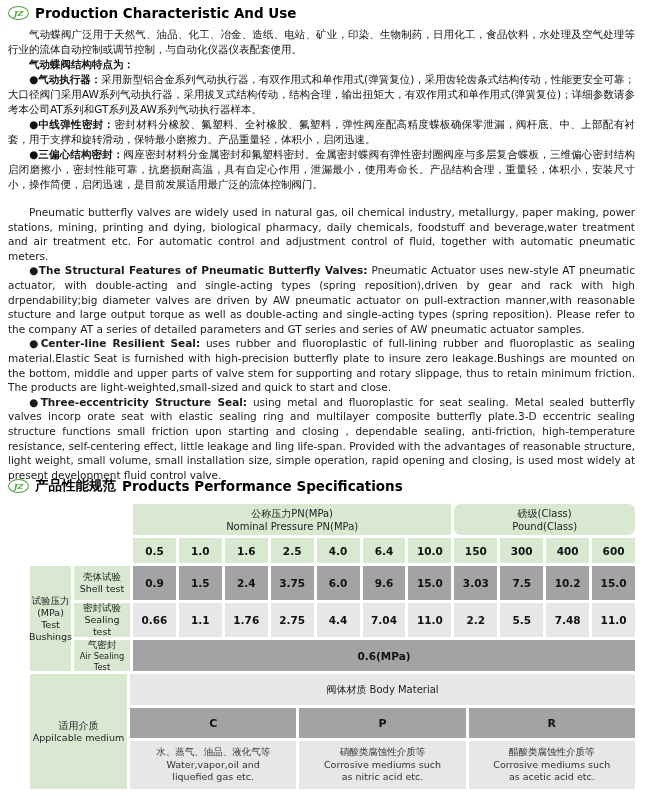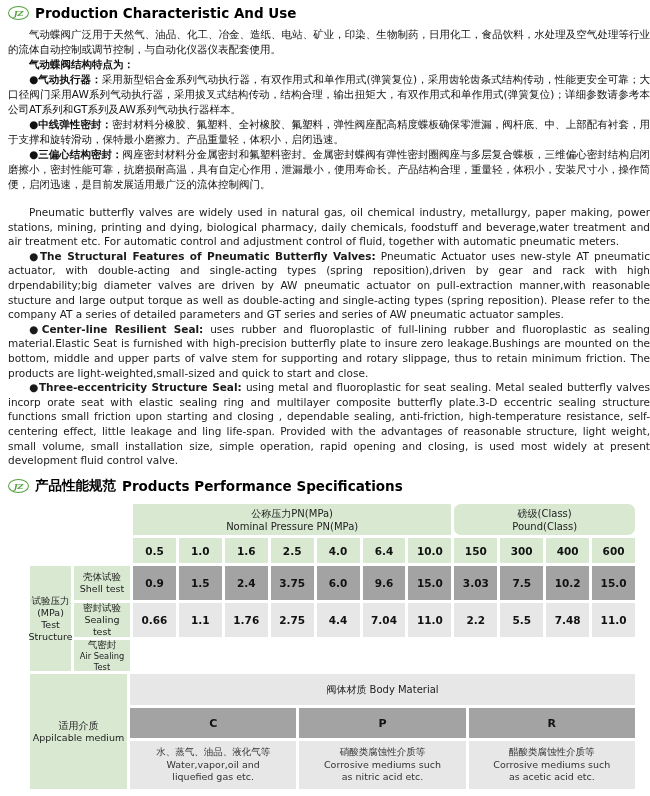--- a/index.html
+++ b/index.html
@@ -1,17 +1,17 @@
 <!DOCTYPE html>
 <html><head>
 <meta charset="utf-8">
 <style>
   html,body { margin:0; padding:0; background:#ffffff; }
   body { font-family: "DejaVu Sans", "Liberation Sans", sans-serif; }
-  .page { position:relative; width:650px; height:796px; background:#fff; overflow:hidden; box-sizing:border-box; padding:5px 0 0 8px; color:#111; }
+  .page { position:relative; width:650px; height:796px; background:#fff; overflow:hidden; box-sizing:border-box; padding:5px 15px 0 8px; color:#111; }
 
   .sec-title { display:flex; align-items:center; gap:6px; font-size:13.5px; font-weight:bold; color:#000; white-space:nowrap; }
   .logo { display:inline-flex; align-items:center; justify-content:center; width:21px; height:14px; border:1.5px solid #54a13c; border-radius:50%; box-sizing:border-box; flex:0 0 auto; }
   .logo i { font-style:italic; font-weight:bold; font-size:8px; color:#54a13c; font-family:"DejaVu Serif", serif; line-height:1; }
 
   p { margin:0; }
   .cn { font-size:10.5px; line-height:15px; text-align:justify; text-indent:21px; color:#111; }
   .en { font-size:10.5px; line-height:14.6px; text-align:justify; text-indent:21px; color:#1a1a1a; }
   .lbl { font-weight:bold; }
   .mt6 { margin-top:6px; }
@@ -86,21 +86,21 @@
       <div class="cell g num" style="grid-column:9; grid-row:2;">10.0</div>
       <div class="cell g num" style="grid-column:10; grid-row:2;">150</div>
       <div class="cell g num" style="grid-column:11; grid-row:2;">300</div>
       <div class="cell g num" style="grid-column:12; grid-row:2;">400</div>
       <div class="cell g num" style="grid-column:13; grid-row:2;">600</div>
 
       <div class="cell g" style="grid-column:1; grid-row:3/6;">
         <div class="sm">试验压力</div>
         <div class="sm">(MPa)</div>
         <div class="sm">Test</div>
-        <div class="sm">Structure</div>
+        <div class="sm">Bushings</div>
       </div>
 
       <div class="cell g" style="grid-column:2; grid-row:3;">
         <div class="sm">壳体试验</div>
         <div class="sm">Shell test</div>
       </div>
       <div class="cell w num" style="grid-column:3; grid-row:3;">0.9</div>
       <div class="cell w num" style="grid-column:4; grid-row:3;">1.5</div>
       <div class="cell w num" style="grid-column:5; grid-row:3;">2.4</div>
       <div class="cell w num" style="grid-column:6; grid-row:3;">3.75</div>
@@ -125,20 +125,21 @@
       <div class="cell gy num" style="grid-column:9; grid-row:4;">11.0</div>
       <div class="cell gy num" style="grid-column:10; grid-row:4;">2.2</div>
       <div class="cell gy num" style="grid-column:11; grid-row:4;">5.5</div>
       <div class="cell gy num" style="grid-column:12; grid-row:4;">7.48</div>
       <div class="cell gy num" style="grid-column:13; grid-row:4;">11.0</div>
 
       <div class="cell g" style="grid-column:2; grid-row:5;">
         <div class="sm">气密封</div>
         <div class="xs">Air Sealing Test</div>
       </div>
+      <div class="cell w num" style="grid-column:3/14; grid-row:5;">0.6(MPa)</div>
     </div>
 
     <div class="grid2">
       <div class="cell g" style="grid-column:1; grid-row:1/4;">
         <div class="zh1">适用介质</div>
         <div class="sm">Appilcable medium</div>
       </div>
       <div class="cell gy zh1" style="grid-column:2/5; grid-row:1;">阀体材质 Body Material</div>
 
       <div class="cell w code" style="grid-column:2; grid-row:2;">C</div>

